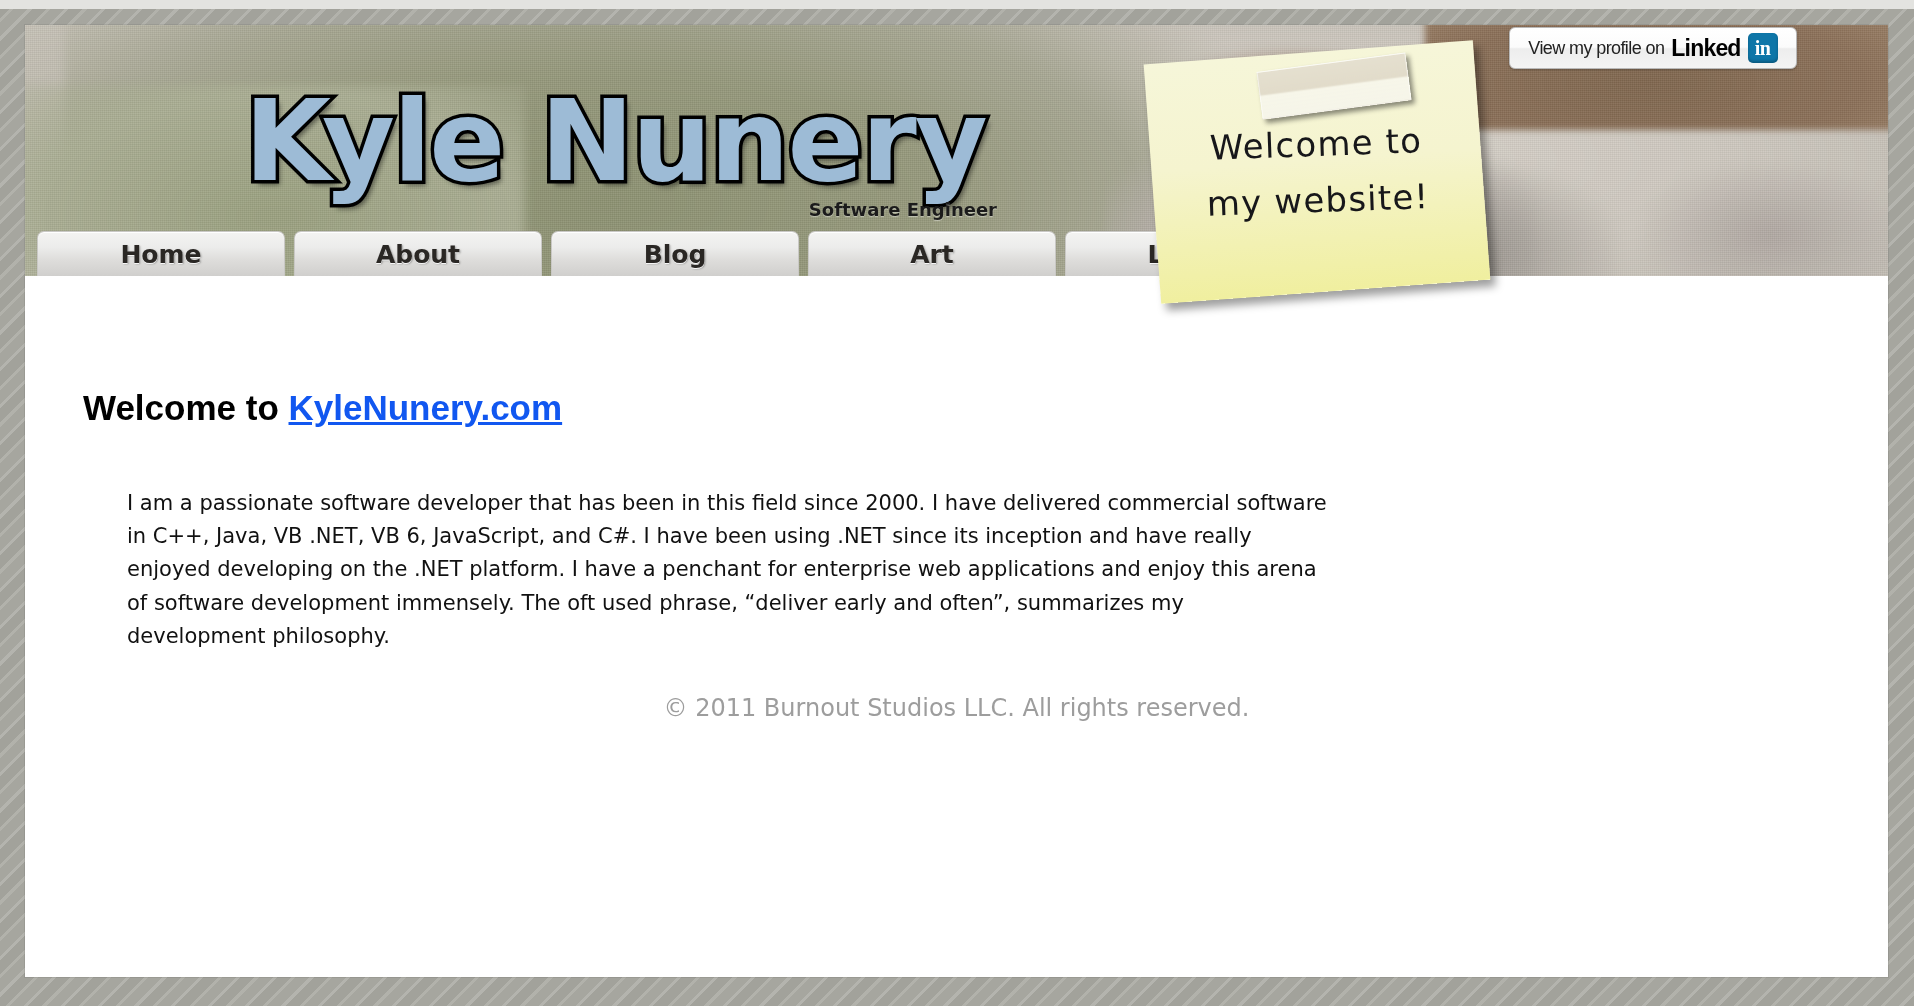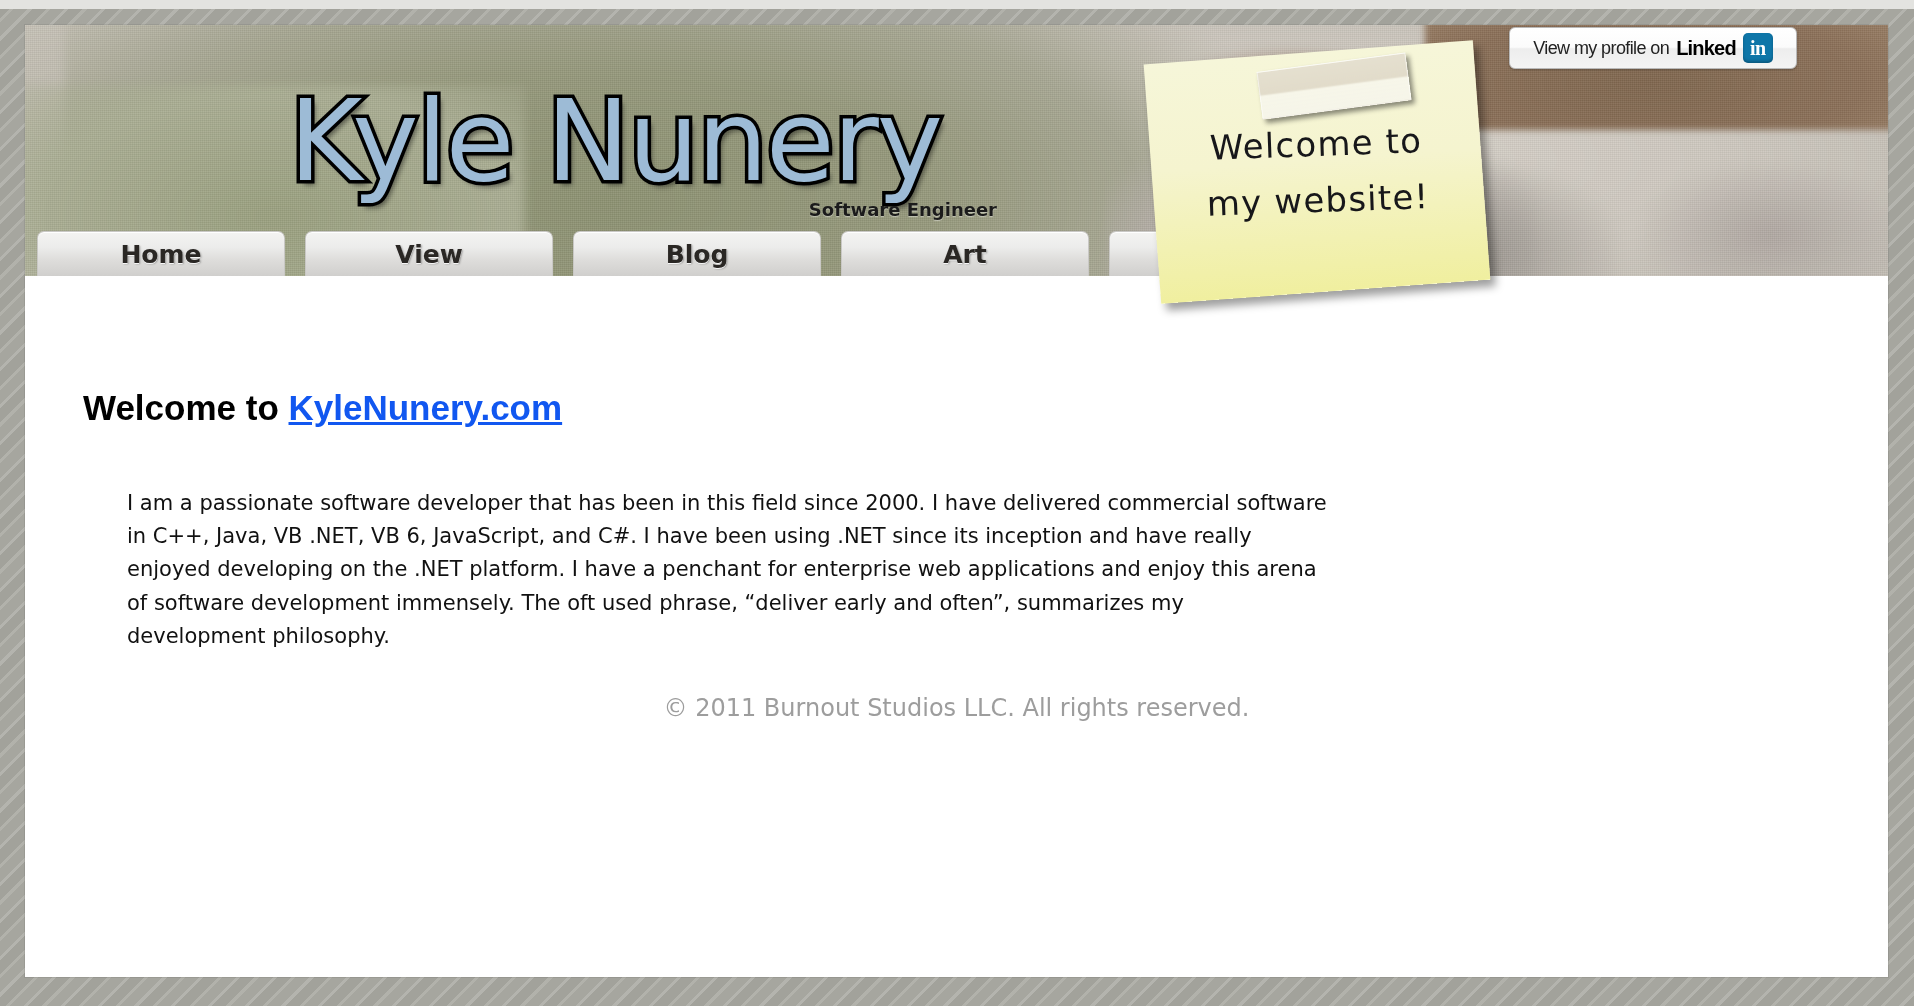--- a/index.html
+++ b/index.html
@@ -106,21 +106,21 @@
   
   .logo-wrap {
     position: absolute;
     left: 180px; top: 60px;
     width: 820px;
     text-align: center;
     pointer-events: none;
   }
   .logo-title {
     font-family: "DejaVu Sans", sans-serif;
-    font-weight: normal;
+    font-weight: bold;
     font-size: 112px;
     line-height: 1;
     letter-spacing: -2px;
     color: #9dbbd6;
     -webkit-text-stroke: 7px #000000;
     paint-order: stroke fill;
     text-shadow: 4px 5px 5px rgba(0,0,0,0.45);
     margin: 0;
     white-space: nowrap;
   }
@@ -134,21 +134,21 @@
     padding-right: 28px;
     text-shadow: 0 1px 1px rgba(255,255,255,0.45);
   }
 
   
   .nav {
     position: absolute;
     left: 12px; top: 206px;
     width: 1400px; height: 46px;
     display: flex;
-    gap: 20px;
+    gap: 9px;
   }
   .tab {
     width: 248px; height: 46px;
     background: linear-gradient(to bottom, #f4f4f2 0%, #ececeb 34%, #dedddb 62%, #cfcecc 100%);
     border: 1px solid #c9c8c5;
     border-bottom: none;
     border-radius: 7px 7px 0 0;
     display: flex;
     align-items: center;
     justify-content: center;
@@ -180,21 +180,21 @@
   .li-txt {
     font-family: "Liberation Sans", sans-serif;
     font-size: 18px;
     color: #222222;
     letter-spacing: -0.6px;
     white-space: nowrap;
   }
   .li-brand {
     font-family: "Liberation Sans", sans-serif;
     font-weight: bold;
-    font-size: 20px;
+    font-size: 23px;
     color: #000000;
     letter-spacing: -0.8px;
   }
   .li-in {
     width: 30px; height: 30px;
     background: #0e76a8;
     border-radius: 5px;
     color: #ffffff;
     font-family: Liberation Serif, serif;
     font-weight: bold;
@@ -308,21 +308,21 @@
       <div class="b-noise"></div>
     </div>
 
     <div class="logo-wrap">
       <div class="logo-title">Kyle Nunery</div>
       <div class="logo-sub">Software Engineer</div>
     </div>
 
     <div class="nav">
       <div class="tab">Home</div>
-      <div class="tab">View</div>
+      <div class="tab">About</div>
       <div class="tab">Blog</div>
       <div class="tab">Art</div>
       <div class="tab">Logos</div>
     </div>
   </div>
 
   <div class="content">
     <h1 class="page-title"><span>Welcome to </span><a href="#">KyleNunery.com</a></h1>
 
     <p class="body-copy">I am a passionate software developer that has been in this field since 2000. I have delivered commercial software in C++, Java, VB .NET, VB 6, JavaScript, and C#. I have been using .NET since its inception and have really enjoyed developing on the .NET platform. I have a penchant for enterprise web applications and enjoy this arena of software development immensely. The oft used phrase, “deliver early and often”, summarizes my development philosophy.</p>

